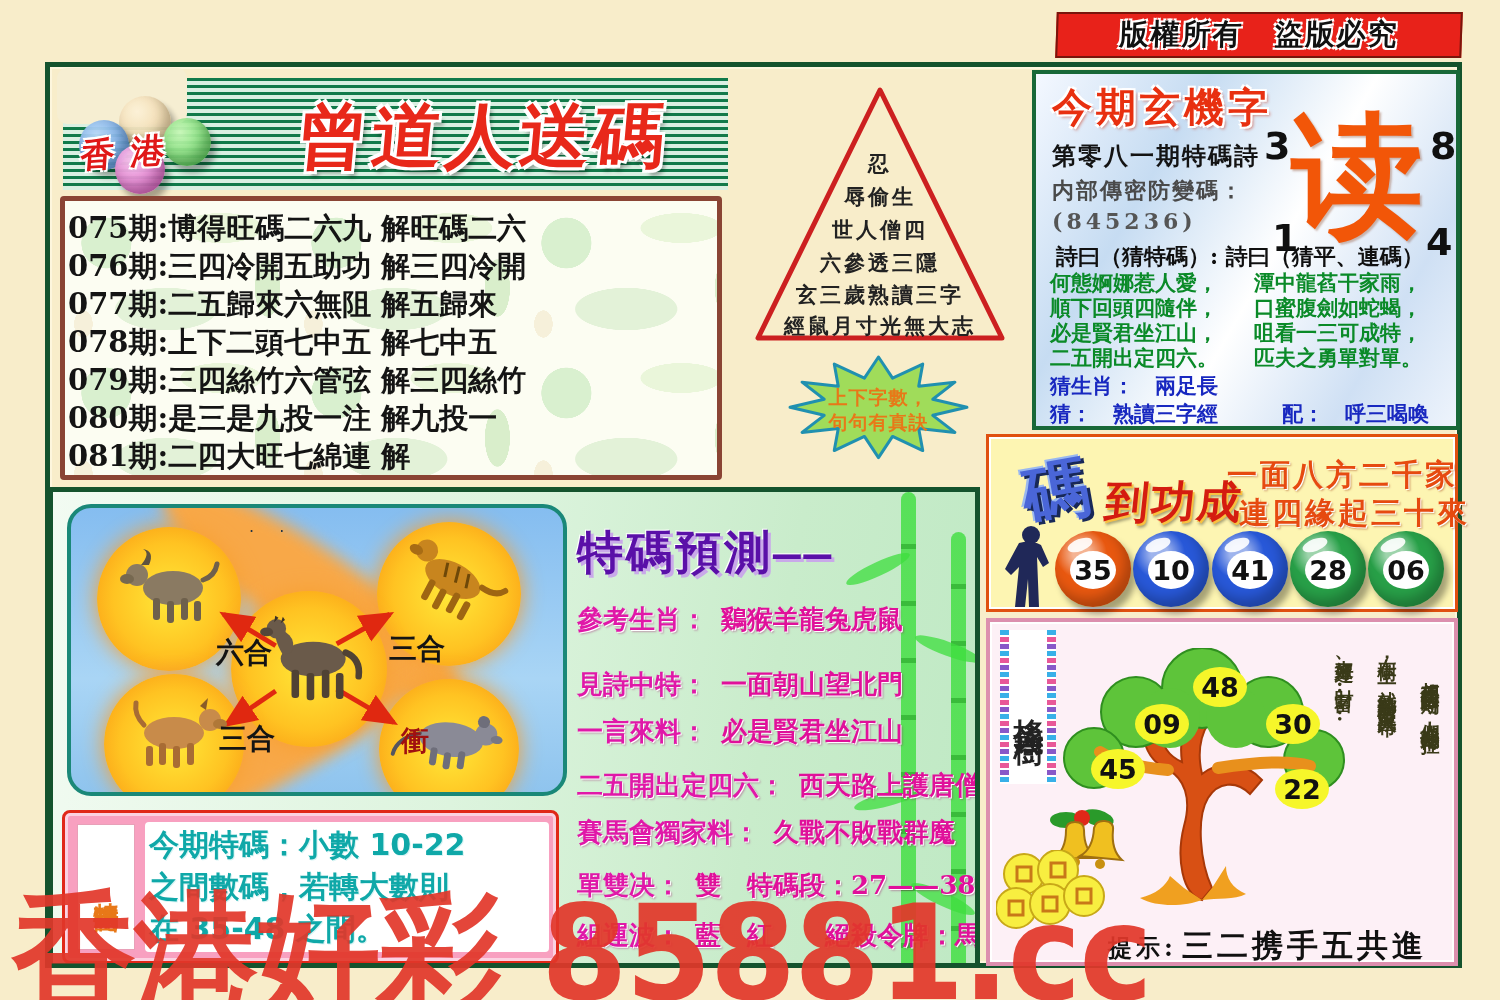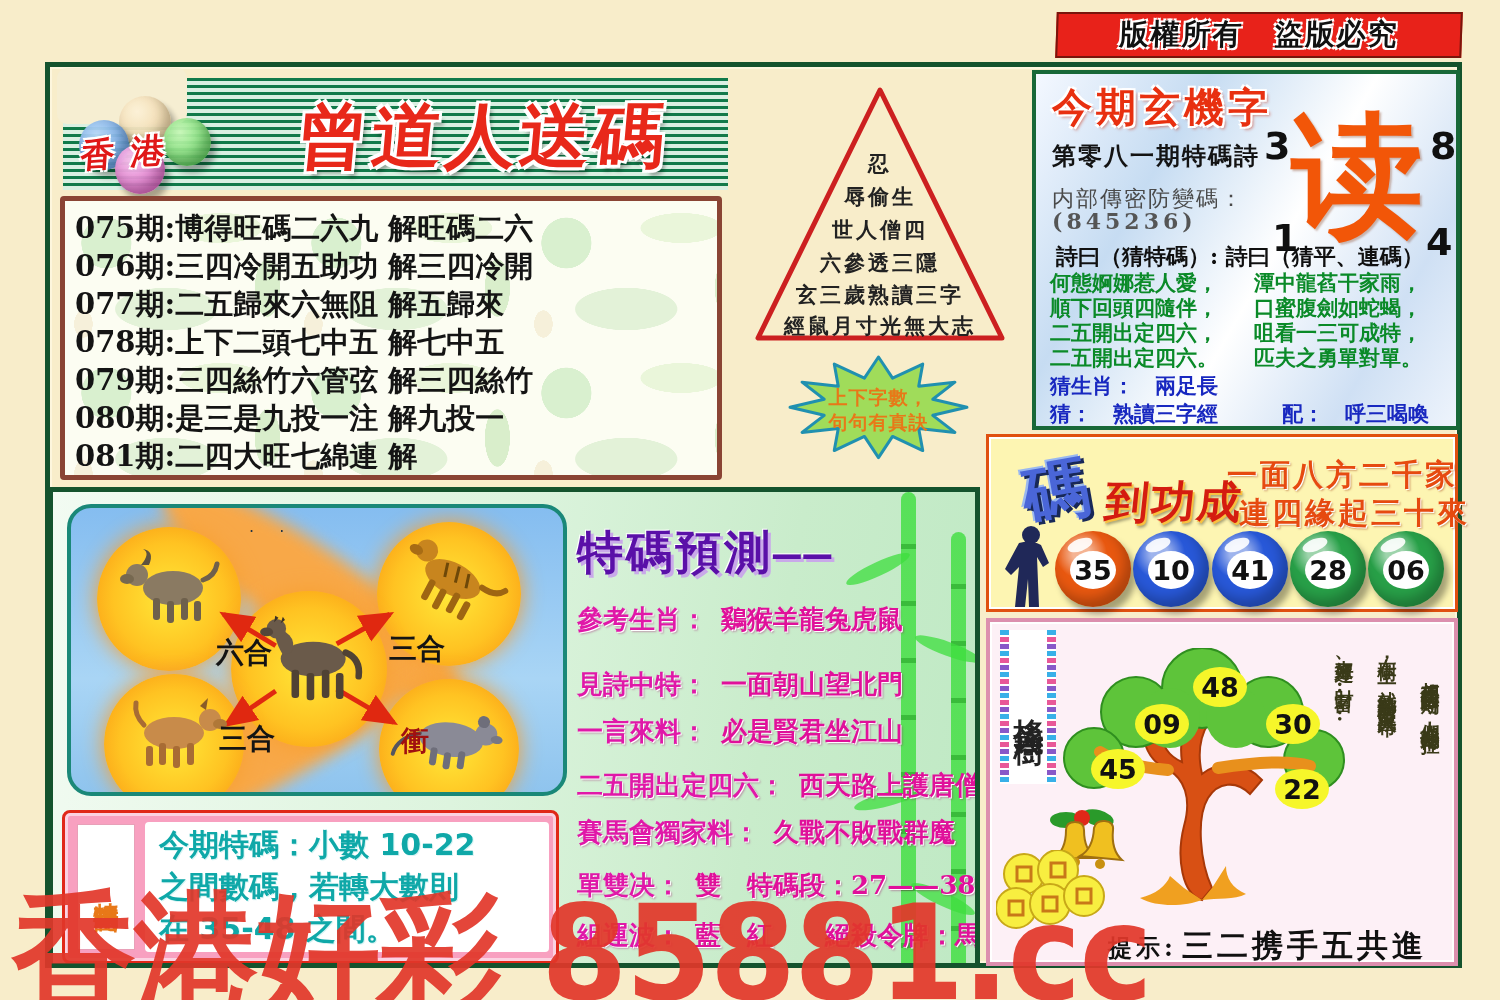--- a/index.html
+++ b/index.html
@@ -36,21 +36,21 @@
     text-shadow:-3px -3px 0 #fff,3px -3px 0 #fff,-3px 3px 0 #fff,3px 3px 0 #fff,5px 6px 4px rgba(0,0,0,.35); }
 
   
   .history { position:absolute; left:60px; top:196px; width:662px; height:284px;
     border:5px solid #8a4434; border-radius:4px; background-color:#fcfdf2;
     background-image:radial-gradient(closest-side at 18% 28%,#d9f0cf 0 60%,transparent 61%),
       radial-gradient(closest-side at 68% 18%,#eaf6da 0 55%,transparent 56%),
       radial-gradient(closest-side at 44% 72%,#e3f2d8 0 50%,transparent 51%),
       radial-gradient(closest-side at 88% 58%,#d9eecb 0 45%,transparent 46%),
       radial-gradient(closest-side at 8% 82%,#f6f0da 0 50%,transparent 51%);
-    background-size:230px 150px; padding:8px 6px 0 10px; }
+    background-size:230px 150px; padding:8px 6px 0 3px; }
   .history .row { height:38px; line-height:38px; font-size:29px; font-weight:700; color:#141414;
     font-family:"DejaVu Serif",serif; white-space:nowrap; }
 
   
   .triangle-wrap { position:absolute; left:752px; top:84px; width:256px; height:262px; }
   .triangle-wrap svg { position:absolute; inset:0; }
   .t-line { position:absolute; left:0; width:100%; text-align:center; font-size:21px; font-weight:700;
     color:#222; font-family:"DejaVu Serif",serif; letter-spacing:3px; white-space:nowrap; }
 
   
@@ -64,21 +64,21 @@
     border:4px solid #186838; background:linear-gradient(120deg,#f4f8ff 0%,#c6dcf2 28%,#ffffff 55%,#cfe0f4 80%,#eef4fc 100%); }
   .mystery .m-title { position:absolute; left:16px; top:6px; font-size:40px; font-weight:900; color:#e83010;
     letter-spacing:4px; font-family:"DejaVu Serif",serif;
     text-shadow:-2px -2px 0 #fff,2px -2px 0 #fff,-2px 2px 0 #fff,2px 2px 0 #fff,3px 3px 3px rgba(200,40,10,.5); }
   .m-charblock { position:absolute; left:222px; top:26px; width:200px; height:172px; }
   .m-bigchar { position:absolute; left:0; top:-4px; width:100%; text-align:center; font-size:132px; line-height:1.2;
     font-weight:900; color:#f25608; font-family:"DejaVu Serif",serif; text-shadow:2px 2px 2px rgba(120,40,0,.3); }
   .m-corner { position:absolute; font-size:38px; font-weight:700; color:#101010; }
   .m-row { position:absolute; left:16px; white-space:nowrap; font-family:"DejaVu Serif",serif; }
   .m-poemno { top:66px; font-size:24px; font-weight:900; color:#131313; letter-spacing:2px; }
-  .m-anti { top:102px; font-size:22px; font-weight:400; color:#4a4a4a; letter-spacing:2px;margin-top:8px; }
+  .m-anti { top:102px; font-size:22px; font-weight:700; color:#4a4a4a; letter-spacing:2px; }
   .m-code { top:134px; font-size:22px; font-weight:900; color:#555; letter-spacing:4px; }
   .m-header { top:168px; left:20px; font-size:22px; font-weight:900; color:#101010; }
   .m-poem { position:absolute; top:196px; width:200px; font-size:21px; font-weight:900; color:#0a8a28;
     line-height:25px; font-family:"DejaVu Serif",serif; white-space:nowrap; }
   .m-poem.left { left:14px; } .m-poem.right { left:218px; }
   .m-blue { position:absolute; font-size:21px; font-weight:900; color:#1828c0; font-family:"DejaVu Serif",serif; white-space:nowrap; }
   .m-zod { left:14px; top:298px; }
   .m-gl { left:14px; top:326px; } .m-gr { left:246px; top:326px; }
 
   
@@ -152,21 +152,21 @@
     font-family:"DejaVu Serif",serif; text-shadow:1px 1px 0 #fff,2px 2px 2px rgba(150,0,100,.35); }
   .pred-row .val { margin-left:14px; color:#e0109a; }
 
   
   .range-box { position:absolute; left:9px; top:318px; width:497px; height:154px; z-index:2;
     background:#f8a0c0; border:3px solid #e02818; border-radius:8px; box-shadow:inset 0 0 0 3px #fbd2e2; }
   .range-side { position:absolute; left:12px; top:11px; width:58px; height:126px; background:#fff; border:1px solid #e8a0b8;
     display:flex; align-items:center; justify-content:center; writing-mode:vertical-rl;
     font-size:25px; font-weight:900; color:#e87818; font-family:"DejaVu Serif",serif; letter-spacing:2px; }
   .range-main { position:absolute; left:80px; top:9px; width:404px; height:130px; background:#fff; border-radius:4px;
-    padding:2px 14px; }
+    padding:2px 4px; }
   .range-main .line { font-size:30px; font-weight:900; color:#0fa8a8; line-height:42px; white-space:nowrap;
     text-shadow:1px 1px 0 #d8f4f4; }
 
   
   .watermark { position:absolute; left:12px; top:868px; z-index:60; font-size:124px; font-weight:900;
     color:#e2372a; opacity:.92; white-space:nowrap; letter-spacing:-2px; pointer-events:none;
     font-family:"DejaVu Sans",sans-serif; transform:scaleY(1.06); transform-origin:top left; }
 </style>
 </head>
 <body>
@@ -228,21 +228,21 @@
       <span class="m-corner" style="left:14px;top:116px;">1</span>
       <span class="m-corner" style="left:168px;top:120px;">4</span>
     </div>
     <div class="m-row m-poemno">第零八一期特碼詩</div>
     <div class="m-row m-anti">内部傳密防變碼：</div>
     <div class="m-row m-code">(845236)</div>
     <div class="m-row m-header">詩曰（猜特碼）: 詩曰（猜平、連碼）</div>
     <div class="m-poem left">
       <div>何態婀娜惹人愛，</div>
       <div>順下回頭四隨伴，</div>
-      <div>二五開出定四六，</div>
+      <div>必是賢君坐江山，</div>
       <div>二五開出定四六。</div>
     </div>
     <div class="m-poem right">
       <div>潭中龍萏干家雨，</div>
       <div>口蜜腹劍如蛇蝎，</div>
       <div>咀看一三可成特，</div>
       <div>匹夫之勇單對單。</div>
     </div>
     <div class="m-blue m-zod">猜生肖：　兩足長</div>
     <div class="m-blue m-gl">猜：　熟讀三字經</div>

